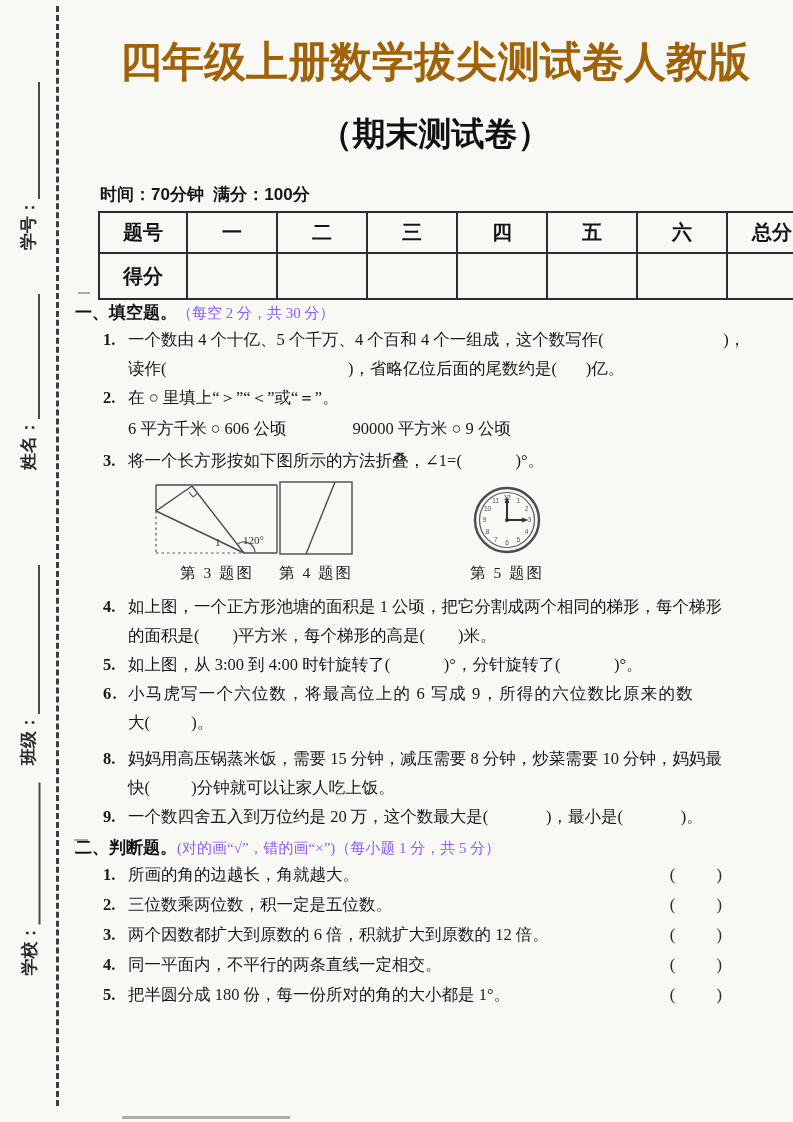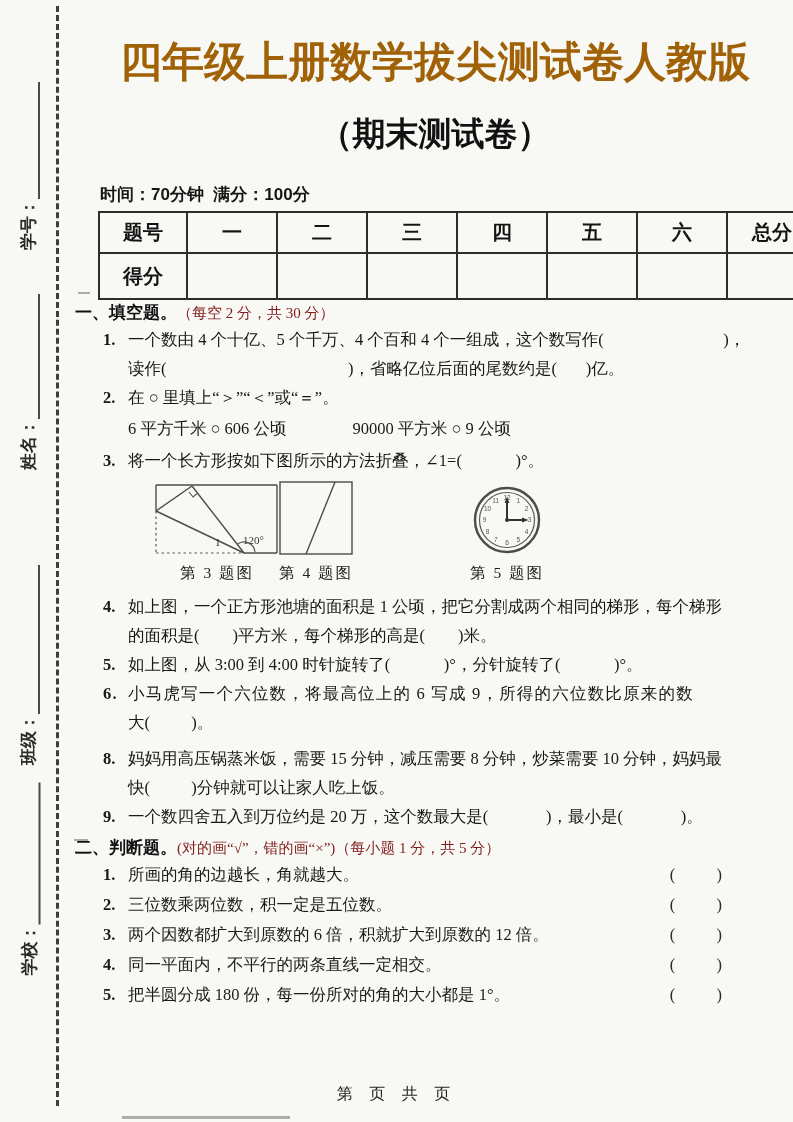--- a/index.html
+++ b/index.html
@@ -29,21 +29,21 @@
 
   table.score { position:absolute; left:98px; top:211px; width:720px; border-collapse:collapse;
     table-layout:fixed; font-family:"Liberation Sans","DejaVu Sans",sans-serif; }
   table.score td { border:2px solid #2d2d2d; text-align:center; font-weight:700; font-size:20px; color:#141414; }
   table.score tr.r1 td { height:41px; }
   table.score tr.r2 td { height:46px; }
 
   .content { position:absolute; left:75px; top:301px; width:695px; }
   .sec-head { font-size:17px; line-height:24px; white-space:pre; }
   .sec-title { font-family:"Liberation Sans","DejaVu Sans",sans-serif; font-weight:700; color:#101010; }
-  .sec-note { font-size:15px; color:#7f1d1d;margin-top:24px; }
+  .sec-note { font-size:15px; color:#8b5cf6;margin-top:24px; }
   .ql { padding-left:28px; line-height:29px; font-size:16.5px; white-space:pre; color:#181818; }
   .ql.cont { padding-left:53px; }
   .qn { display:inline-block; width:25px; font-weight:700; }
   .qt { font-weight:500; }
   .ql.big { line-height:34px; }
   .ls { letter-spacing:1.2px; }
 
   .figrow { display:flex; align-items:flex-end; margin-top:6px; margin-bottom:8px; }
   .figwrap { display:flex; flex-direction:column; align-items:center; }
   .figcap { font-size:15.5px; letter-spacing:2px; margin-top:8px; white-space:nowrap; color:#222; }
@@ -210,15 +210,14 @@
     <div class="sec-head" style="margin-top:5px;"><span class="sec-title">二、判断题。</span><span class="sec-note">(对的画“√”，错的画“×”)（每小题 1 分，共 5 分）</span></div>
 
     <div class="jrow"><span class="qn">1.</span><span class="jt">所画的角的边越长，角就越大。</span><span class="ans">(          )</span></div>
     <div class="jrow"><span class="qn">2.</span><span class="jt">三位数乘两位数，积一定是五位数。</span><span class="ans">(          )</span></div>
     <div class="jrow"><span class="qn">3.</span><span class="jt">两个因数都扩大到原数的 6 倍，积就扩大到原数的 12 倍。</span><span class="ans">(          )</span></div>
     <div class="jrow"><span class="qn">4.</span><span class="jt">同一平面内，不平行的两条直线一定相交。</span><span class="ans">(          )</span></div>
     <div class="jrow"><span class="qn">5.</span><span class="jt">把半圆分成 180 份，每一份所对的角的大小都是 1°。</span><span class="ans">(          )</span></div>
 
   </div>
 
-  <div class="footer">第 页 共 页</div>
 
 </div>
 
 </body></html>

